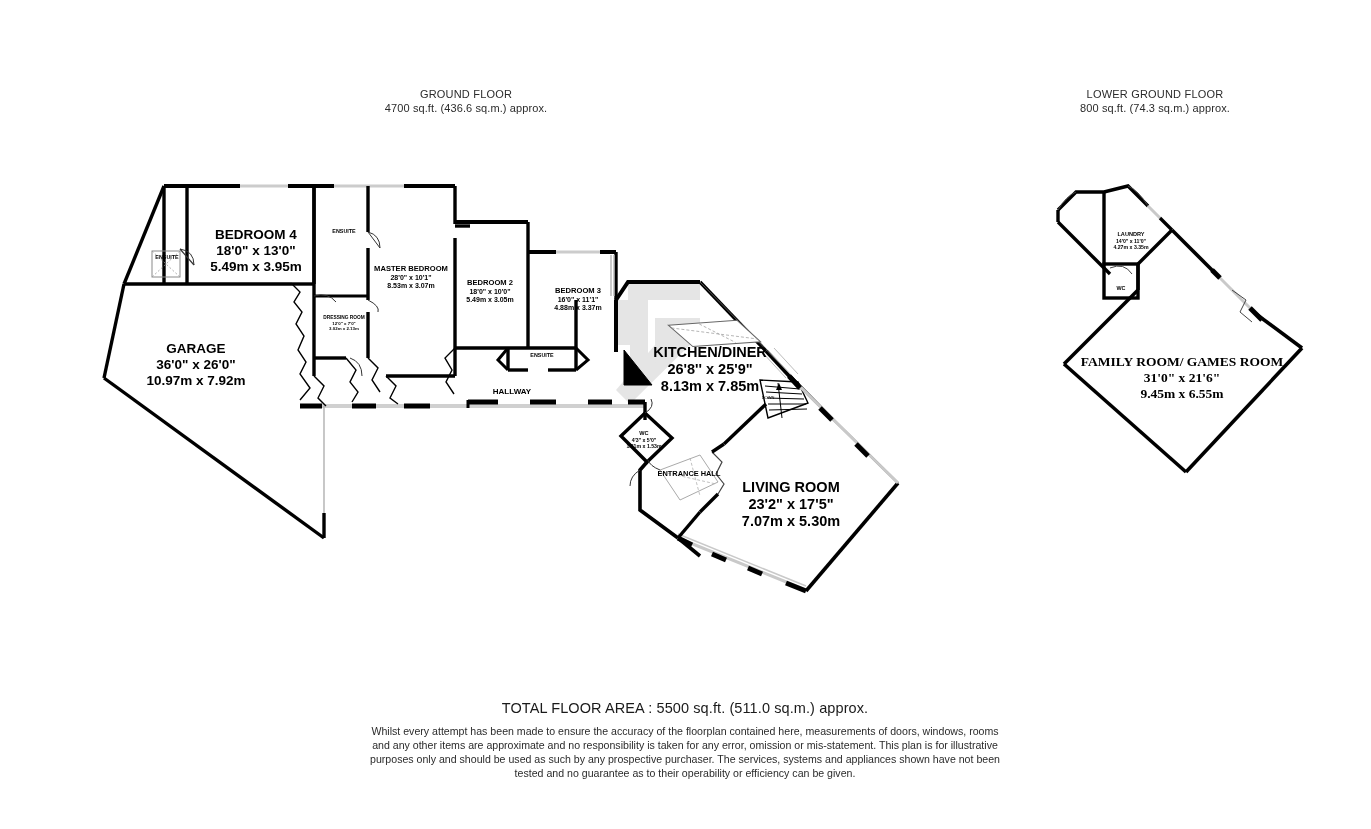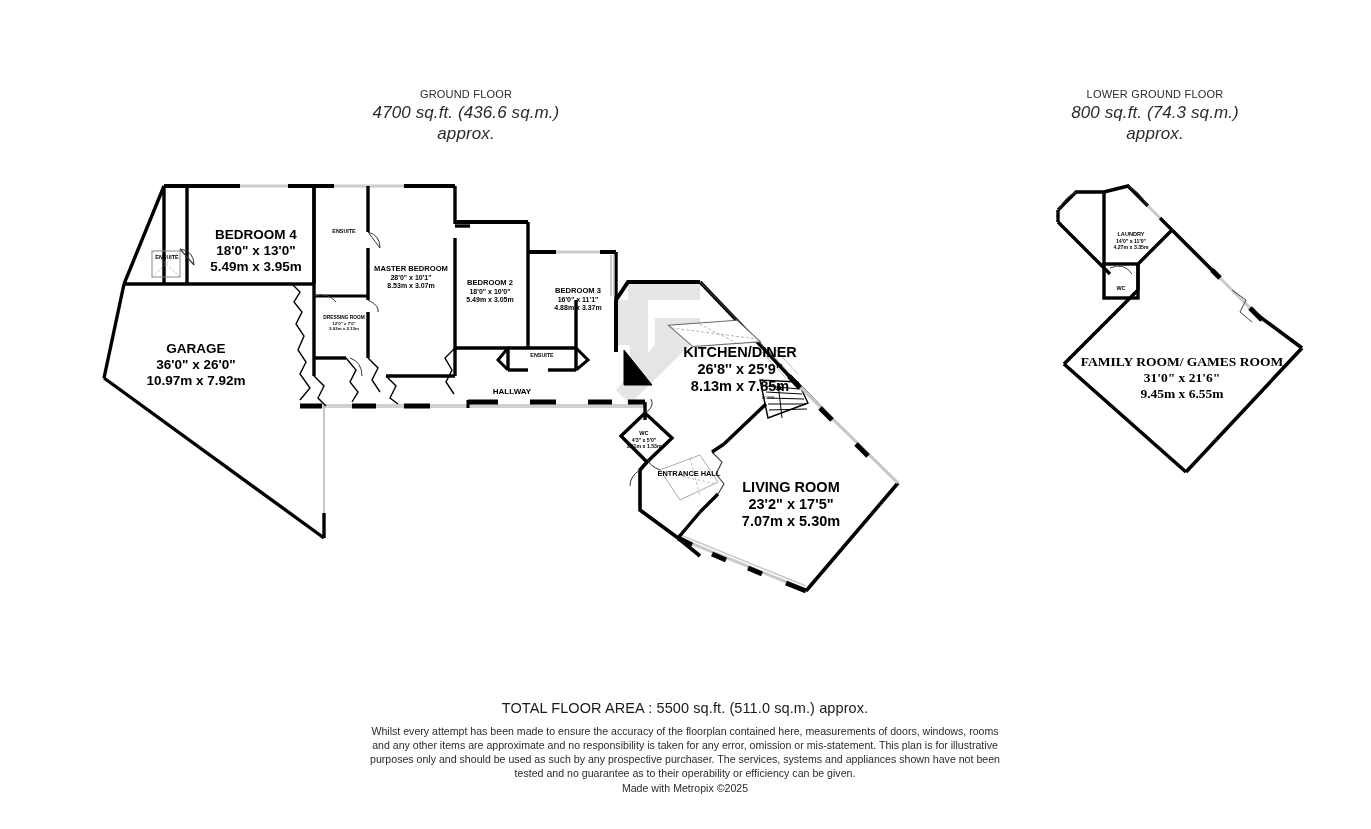--- a/index.html
+++ b/index.html
@@ -36,23 +36,22 @@
     line-height: 1.25;
     color: #2b2b2b;
   }
   .floor-title .ft-name {
     display: block;
     font-size: 11px;
     letter-spacing: 0.2px;
   }
   .floor-title .ft-area {
     display: block;
-    font-size: 17px;
+    font-size: 11px;
     letter-spacing: 0.1px;
-    font-style: italic;
   }
   #ground-floor-title { left: 366px; top: 88px; width: 200px; }
   #lower-ground-floor-title { left: 1055px; top: 88px; width: 200px; }
 
   
   #footer-block {
     position: absolute;
     left: 335px;
     top: 700px;
     width: 700px;
@@ -402,21 +401,21 @@
     <span class="rl-imp">18'0"  x 10'0"</span>
     <span class="rl-met">5.49m  x 3.05m</span>
   </div>
 
   <div class="room-label size-sm" style="left:578px; top:300px;">
     <span class="rl-name">BEDROOM 3</span>
     <span class="rl-imp">16'0"  x 11'1"</span>
     <span class="rl-met">4.88m  x 3.37m</span>
   </div>
 
-  <div class="room-label size-xl" style="left:740px; top:370px;">
+  <div class="room-label size-xl" style="left:710px; top:370px;">
     <span class="rl-name">KITCHEN/DINER</span>
     <span class="rl-imp">26'8''  x 25'9"</span>
     <span class="rl-met">8.13m  x 7.85m</span>
   </div>
 
   <div class="room-label size-xl" style="left:791px; top:505px;">
     <span class="rl-name">LIVING ROOM</span>
     <span class="rl-imp">23'2"  x 17'5"</span>
     <span class="rl-met">7.07m  x 5.30m</span>
   </div>
@@ -463,16 +462,15 @@
 
   <div class="room-label size-lg" style="left:1182px; top:362px;font-family:Liberation Serif, serif;">
     <span class="rl-name">FAMILY ROOM/ GAMES ROOM</span>
     <span class="rl-imp">31'0"  x 21'6"</span>
     <span class="rl-met">9.45m  x 6.55m</span>
   </div>
 
   <div id="footer-block">
     <div id="total-floor-area">TOTAL FLOOR AREA : 5500 sq.ft. (511.0 sq.m.) approx.</div>
     <div id="disclaimer-text">Whilst every attempt has been made to ensure the accuracy of the floorplan contained here, measurements of doors, windows, rooms and any other items are approximate and no responsibility is taken for any error, omission or mis-statement. This plan is for illustrative purposes only and should be used as such by any prospective purchaser. The services, systems and appliances shown have not been tested and no guarantee as to their operability or efficiency can be given.</div>
-    <div id="made-with">Made with Metropix ©2025</div>
   </div>
 
 </div>
 
 </body></html>

